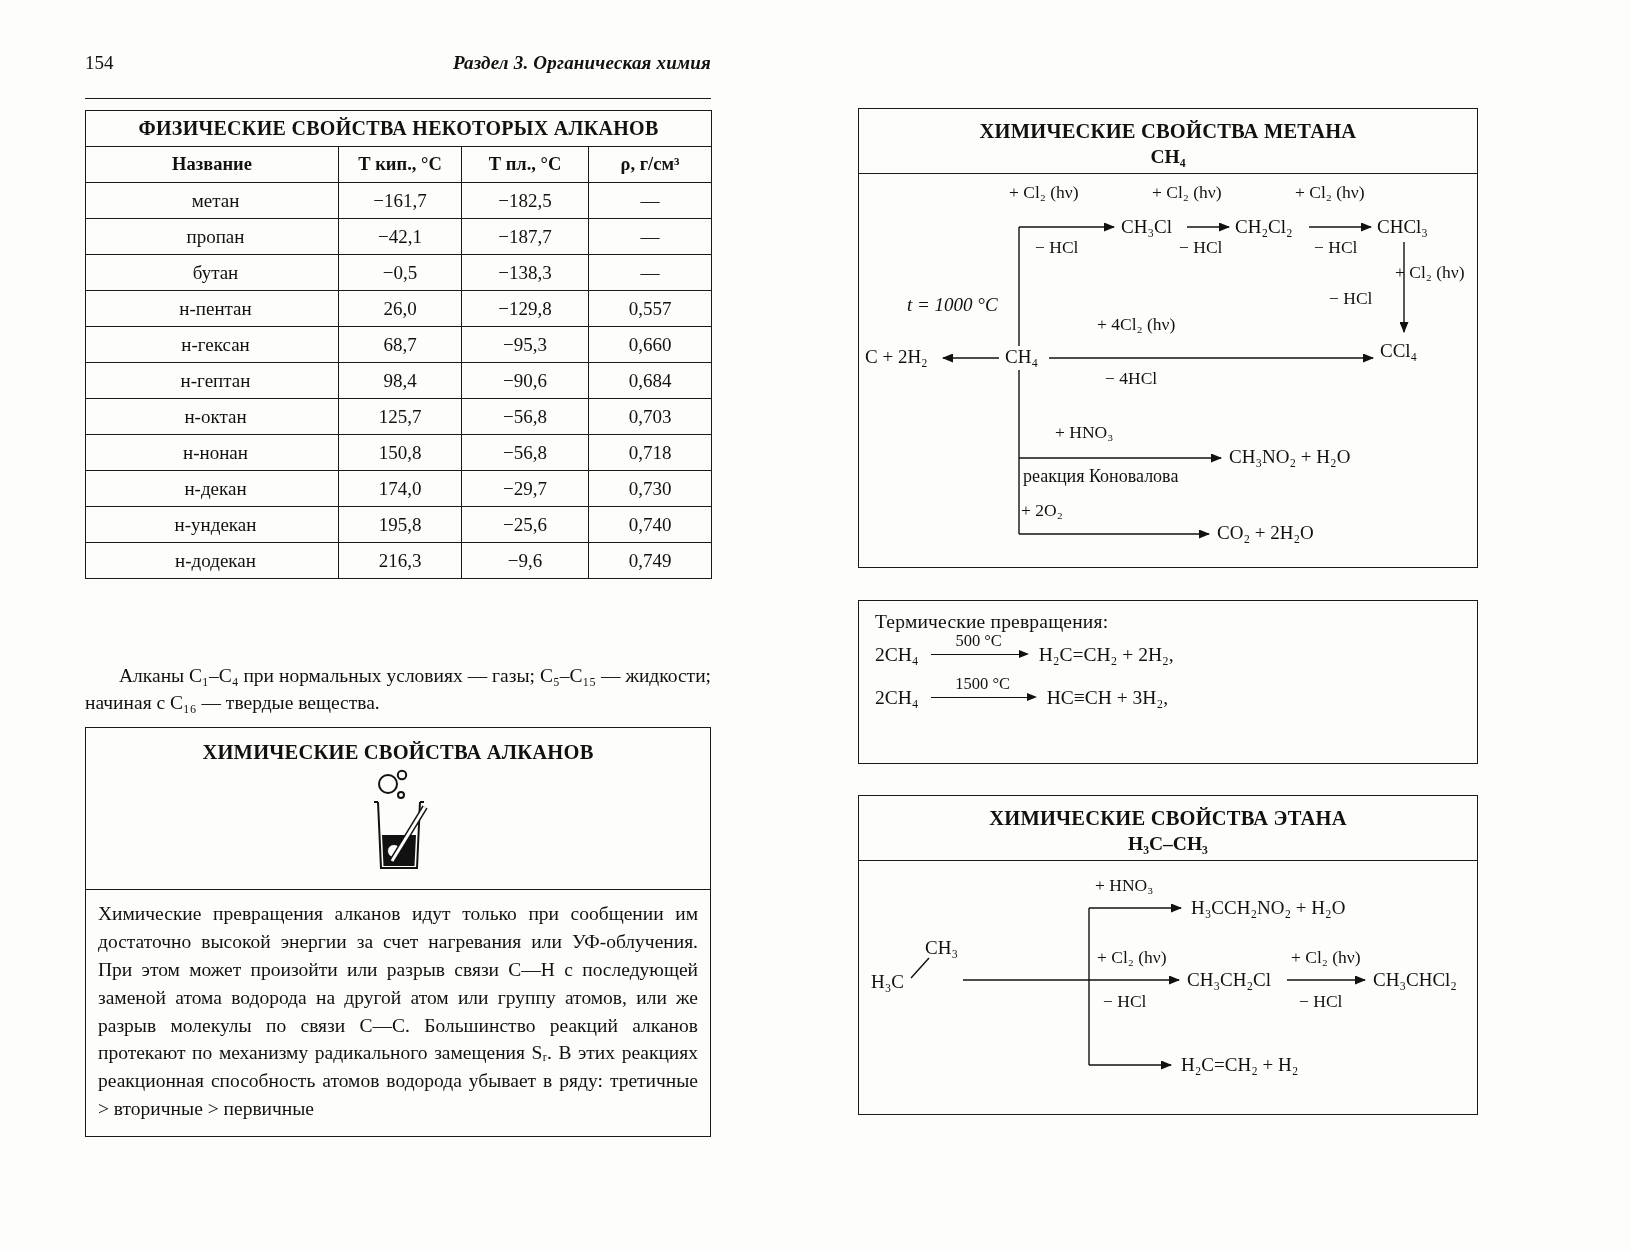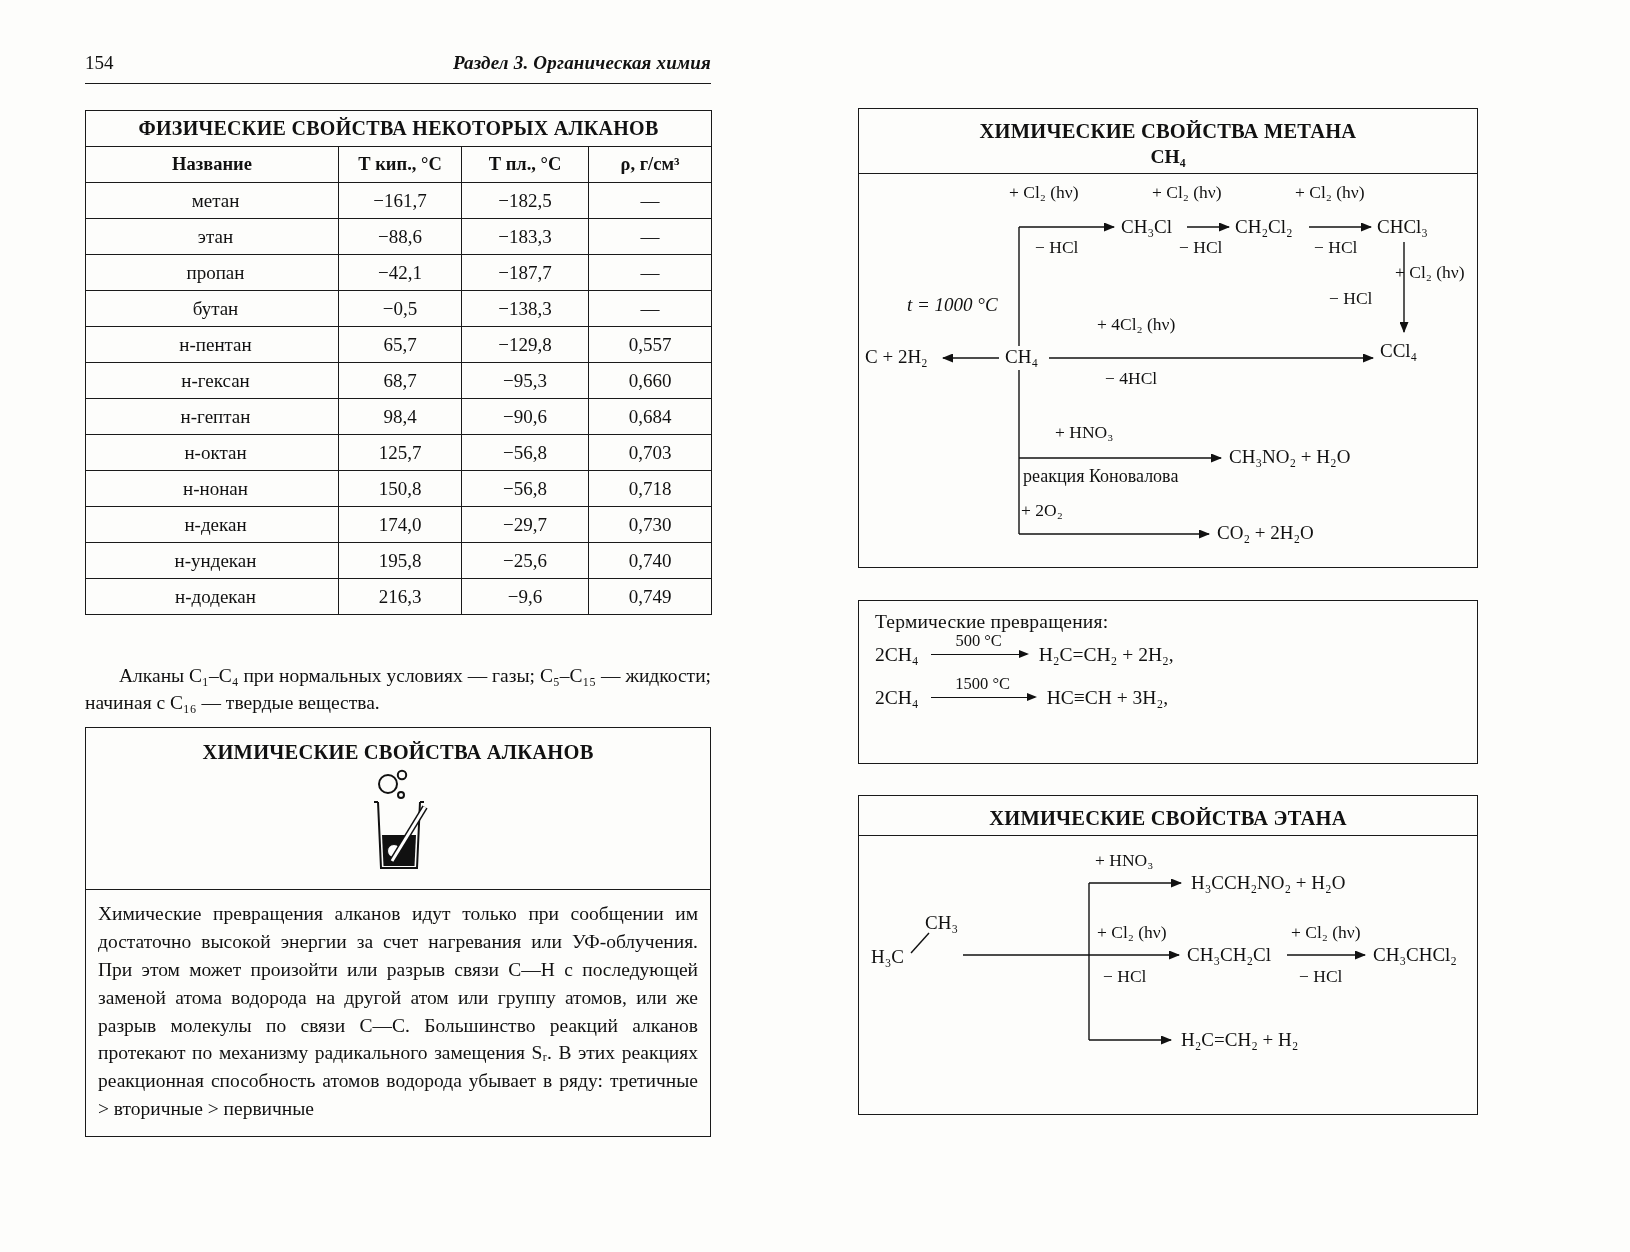--- a/index.html
+++ b/index.html
@@ -8,21 +8,21 @@
     background:#fdfdfb;color:#111;
     font-family:"Liberation Serif","DejaVu Serif",serif;
   }
   .page{position:absolute;top:0;height:1252px}
   #page-left{left:85px;width:626px}
   #page-right{left:858px;width:620px}
 
   .page-header{
     position:absolute;top:52px;left:0;right:0;
     display:flex;justify-content:space-between;align-items:flex-end;
-    border-bottom:1.6px solid #1a1a1a;padding-bottom:9px;
+    border-bottom:1.6px solid #1a1a1a;padding-bottom:24px;
   }
   .pagenum{font-size:19px}
   .running-head{font-size:19px;font-weight:bold;font-style:italic;letter-spacing:.2px}
 
   
   .alkanes-table{
     position:absolute;left:0;top:110px;width:626px;
     border-collapse:collapse;border:1.6px solid #1a1a1a;
     font-size:19px;table-layout:fixed;
   }
@@ -102,40 +102,34 @@
       </tr>
     </thead>
     <tbody>
         <tr>
           <td class="name-cell">метан</td>
           <td>−161,7</td>
           <td>−182,5</td>
           <td>—</td>
         </tr>
         <tr>
-          <td class="name-cell">этан</td>
-          <td>−88,6</td>
-          <td>−183,3</td>
-          <td>—</td>
-        </tr>
-        <tr>
           <td class="name-cell">пропан</td>
           <td>−42,1</td>
           <td>−187,7</td>
           <td>—</td>
         </tr>
         <tr>
           <td class="name-cell">бутан</td>
           <td>−0,5</td>
           <td>−138,3</td>
           <td>—</td>
         </tr>
         <tr>
           <td class="name-cell">н-пентан</td>
-          <td>65,7</td>
+          <td>26,0</td>
           <td>−129,8</td>
           <td>0,557</td>
         </tr>
         <tr>
           <td class="name-cell">н-гексан</td>
           <td>68,7</td>
           <td>−95,3</td>
           <td>0,660</td>
         </tr>
         <tr>
@@ -272,20 +266,21 @@
         <span class="shaft"></span>
       </span>
       <span>HC≡CH  +  3H₂,</span>
     </div>
 
   </div>
 
   <div class="chem-box" id="ethane-box">
     <div class="box-head">
       <div class="box-title">ХИМИЧЕСКИЕ  СВОЙСТВА  ЭТАНА</div>
+      <div class="box-formula">H₃C–CH₃</div>
     </div>
     <div class="diagram" style="height:244px">
       <svg class="arrows" width="620" height="244">
         <defs>
           <marker id="ah2" markerWidth="11" markerHeight="9" refX="10" refY="4.5" orient="auto" markerUnits="userSpaceOnUse">
             <path d="M0,0 L11,4.5 L0,9 Z" fill="#111"></path>
           </marker>
         </defs>
         <g stroke="#111" stroke-width="1.4">
           <line x1="52" y1="117" x2="70" y2="97"></line>

